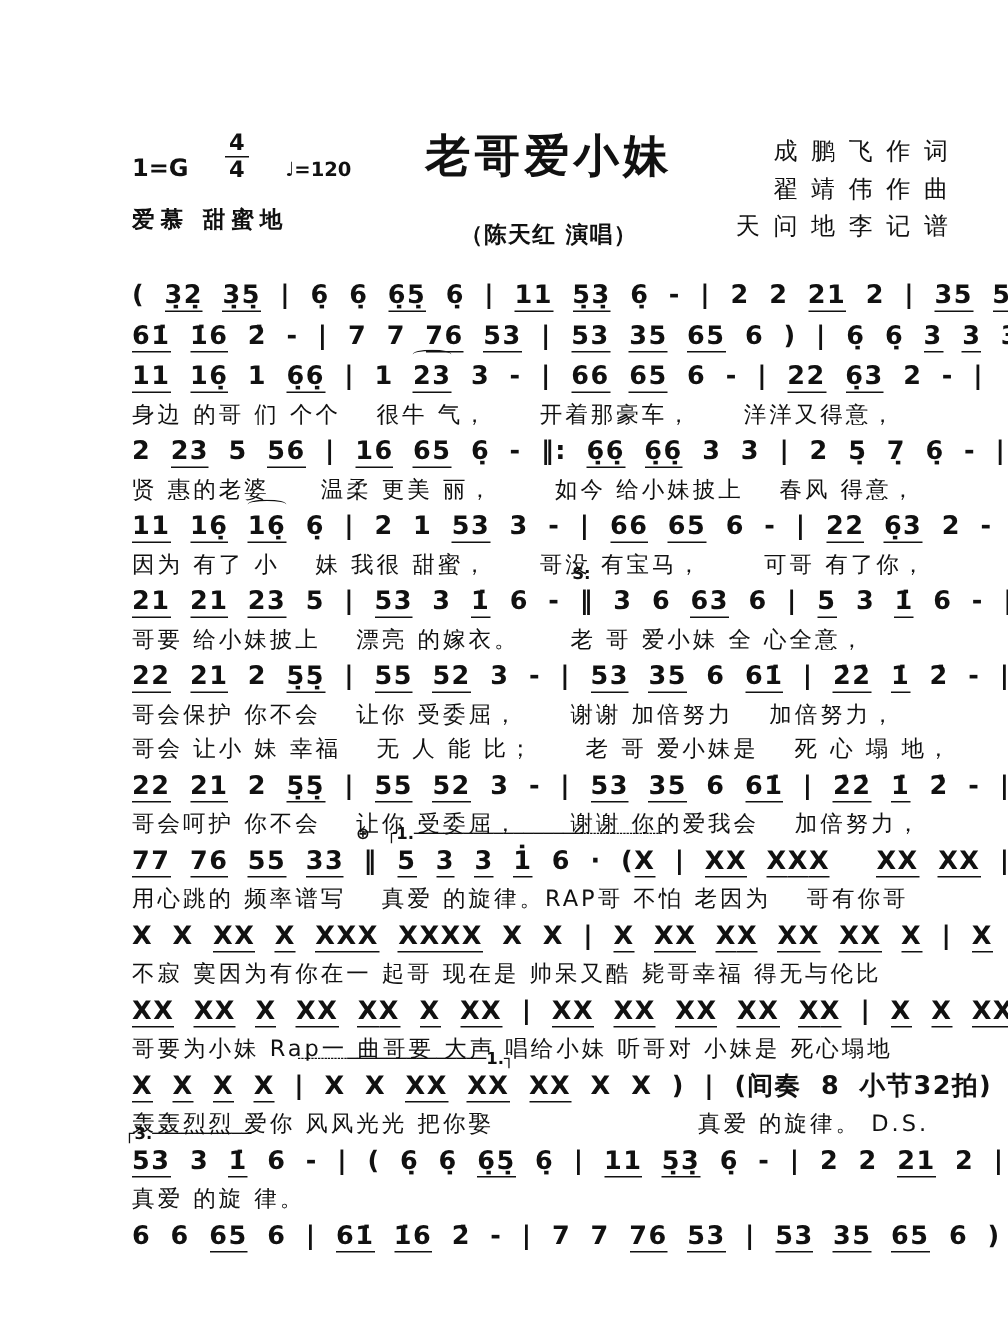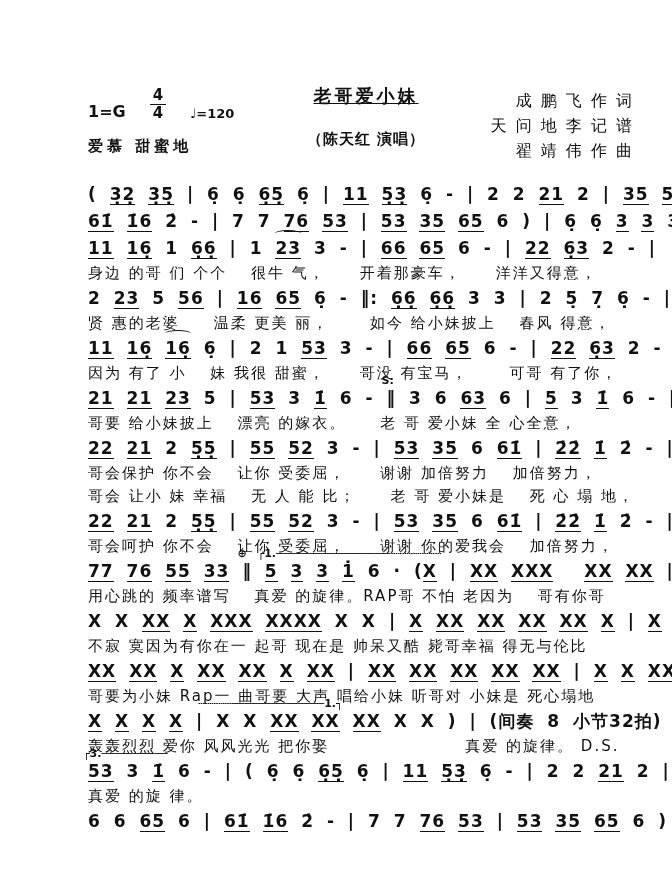--- a/index.html
+++ b/index.html
@@ -15,21 +15,21 @@
   
   .header{display:flex;justify-content:space-between;align-items:flex-start;margin-bottom:18px;}
   .hdr-left{width:160px;}
   .keyrow{display:flex;align-items:flex-end;gap:24px;font-size:16px;font-weight:bold;}
   .meter{display:inline-flex;flex-direction:column;align-items:center;line-height:1;font-size:15px;font-weight:bold;}
   .meter .top{border-bottom:1.5px solid #111;padding:0 3px 1px;}
   .meter .bot{padding-top:1px;}
   .tempo{font-size:13px;font-weight:bold;}
   .expression{margin-top:16px;font-size:15px;font-weight:bold;letter-spacing:4px;}
   .hdr-center{flex:1;text-align:center;margin-top:-4px;}
-  .title{font-size:18px;font-weight:bold;letter-spacing:3px;text-decoration:underline;}
+  .title{font-size:30px;font-weight:bold;letter-spacing:3px;}
   .subtitle{font-size:15px;font-weight:bold;margin-top:22px;letter-spacing:1px;}
   .hdr-right{width:150px;text-align:right;font-size:16px;line-height:25px;letter-spacing:2px;white-space:nowrap;}
   
   .system{margin:0;}
   .music{
     font-weight:bold;font-size:17px;line-height:27px;
     letter-spacing:1px;word-spacing:6px;white-space:nowrap;
   }
   .lyrics{
     font-size:15px;line-height:23px;letter-spacing:2px;white-space:nowrap;
@@ -62,22 +62,22 @@
         <span class="tempo">♩=120</span>
       </div>
       <div class="expression">爱慕  甜蜜地</div>
     </div>
     <div class="hdr-center">
       <div class="title">老哥爱小妹</div>
       <div class="subtitle">（陈天红 演唱）</div>
     </div>
     <div class="hdr-right">
       <div>成 鹏 飞 作 词</div>
+      <div>翟 靖 伟 作 曲</div>
       <div>天 问 地 李 记 谱</div>
-      <div>翟 靖 伟 作 曲</div>
     </div>
   </div>
 
   <div>
       <div class="system">
         <div class="music">( <span class="u">3̣2̣</span> <span class="u">3̣5̣</span> | 6̣ 6̣ <span class="u">6̣5̣</span> 6̣ | <span class="u">11</span> <span class="u">5̣3̣</span> 6̣ - | 2 2 <span class="u">21</span> 2 | <span class="u">35</span> <span class="u">56</span> 3 - | 6 6  6 |</div>
       </div>
       <div class="system">
         <div class="music"><span class="u">61̇</span> <span class="u">1̇6</span> 2̇ - | 7 7 <span class="u">76</span> <span class="u">53</span> | <span class="u">53</span> <span class="u">35</span> <span class="u">65</span> 6 ) | 6̣ 6̣ <span class="u">3</span> <span class="u">3</span> 3 | 2 5̣ 7̣ 6̣ - |</div>
       </div>

